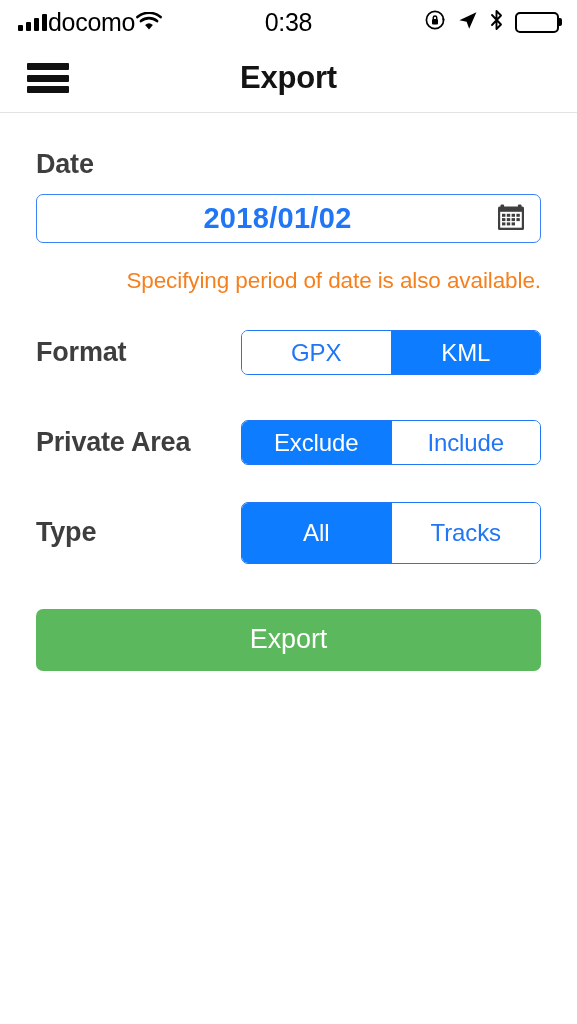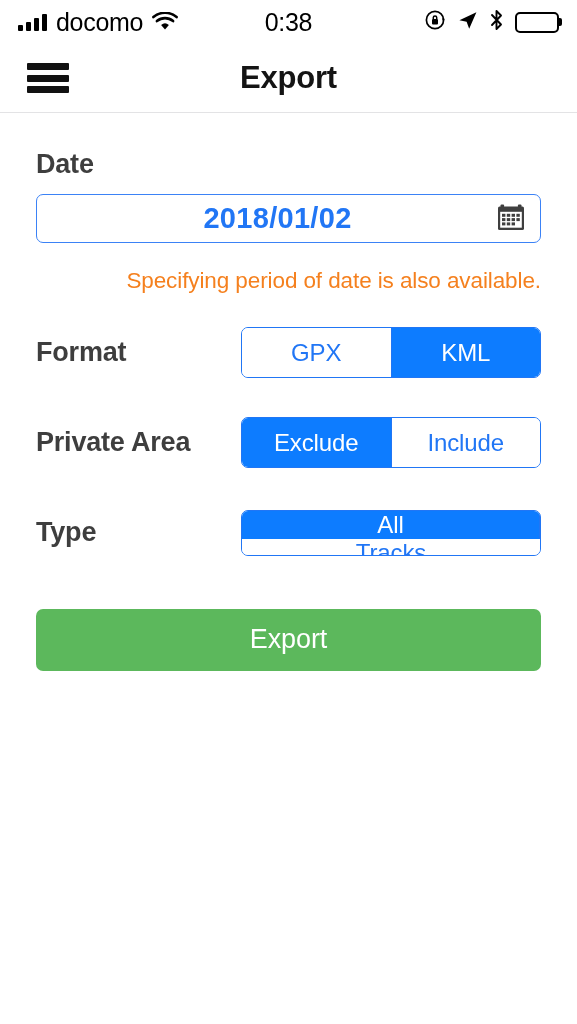--- a/index.html
+++ b/index.html
@@ -24,21 +24,21 @@
     position: relative;
     height: 44px;
     display: flex;
     align-items: center;
     padding: 0 18px;
     color: #000;
   }
   .status-left {
     display: flex;
     align-items: center;
-    gap: 9px;
+    gap: 1px;
   }
   .signal-bars {
     display: flex;
     align-items: flex-end;
     gap: 3px;
     height: 17px;
   }
   .signal-bars i {
     display: block;
     width: 5px;
@@ -195,24 +195,24 @@
     flex: 0 0 auto;
   }
 
   .segmented {
     margin-left: auto;
     display: flex;
     border: 1.5px solid #2176f5;
     border-radius: 7px;
     overflow: hidden;
     background: #fff;
-    height: 51px;
+    height: 45px;
   }
   .segmented.size-2 { width: 300px; }
-  .segmented.size-3 { width: 300px; height: 46px; flex-direction: column; }
+  .segmented.size-3 { width: 300px; height: 62px; }
 
   .seg {
     flex: 1;
     display: flex;
     align-items: center;
     justify-content: center;
     font-size: 24px;
     color: #2176f5;
     background: #fff;
     border-right: 1.5px solid #2176f5;

